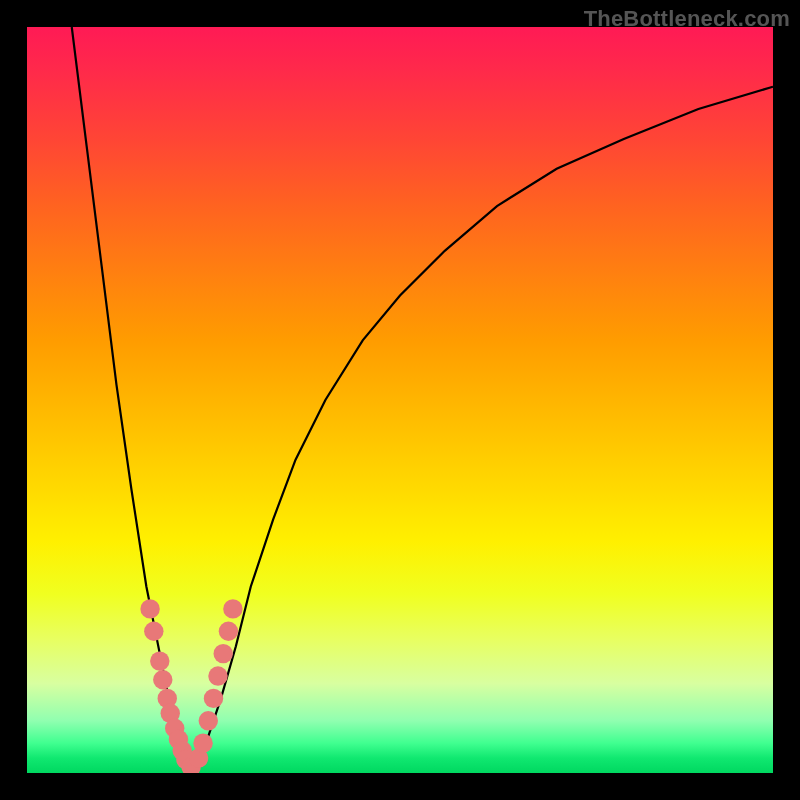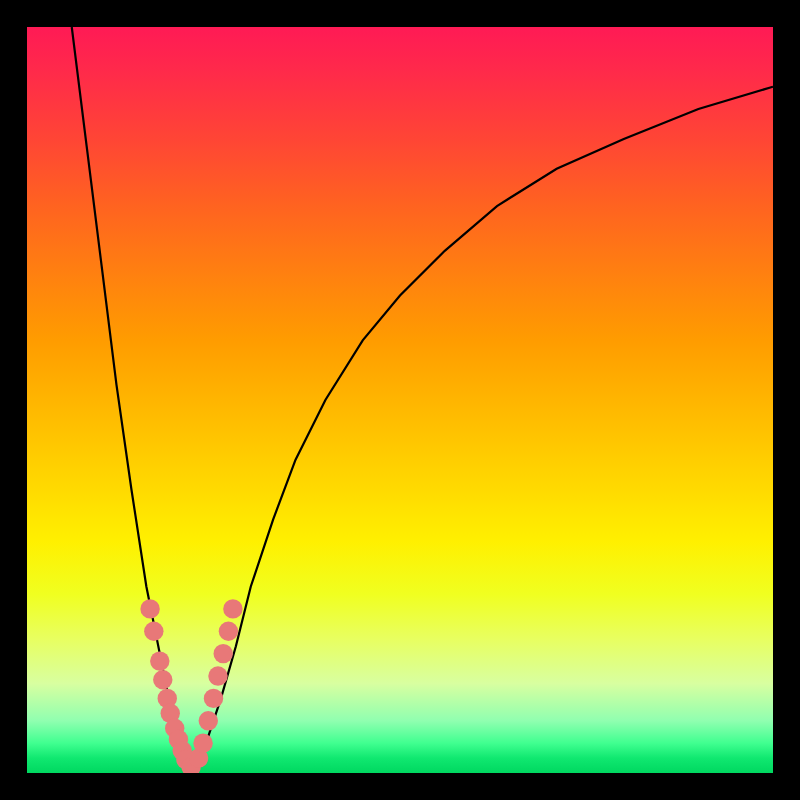--- a/index.html
+++ b/index.html
@@ -65,20 +65,21 @@
   }
   .marker {
     fill: #e87878;
     stroke: none;
   }
 </style>
 </head>
 <body>
 
 <div class="chart-container">
+  <div class="watermark">TheBottleneck.com</div>
   <div class="plot-area">
     <svg class="curves" viewBox="0 0 746 746">
       <g id="series-group">
           <path d="M44.76 0.00 L59.68 119.36 L74.60 238.72 L89.52 358.08 L104.44 462.52 L119.36 559.50 L126.82 596.80 L134.28 634.10 L141.74 671.40 L149.20 701.24 L156.66 723.62 L164.12 746.00" class="curve"></path>
           <path d="M164.12 746.00 L179.04 716.16 L193.96 671.40 L208.88 619.18 L223.80 559.50 L246.18 492.36 L268.56 432.68 L298.40 373.00 L335.70 313.32 L373.00 268.56 L417.76 223.80 L469.98 179.04 L529.66 141.74 L596.80 111.90 L671.40 82.06 L746.00 59.68" class="curve"></path>
         </g>
       <g id="marker-group">
           <circle cx="123.09" cy="581.88" r="9.70" class="marker"></circle>
           <circle cx="126.82" cy="604.26" r="9.70" class="marker"></circle>
           <circle cx="132.79" cy="634.10" r="9.70" class="marker"></circle>

